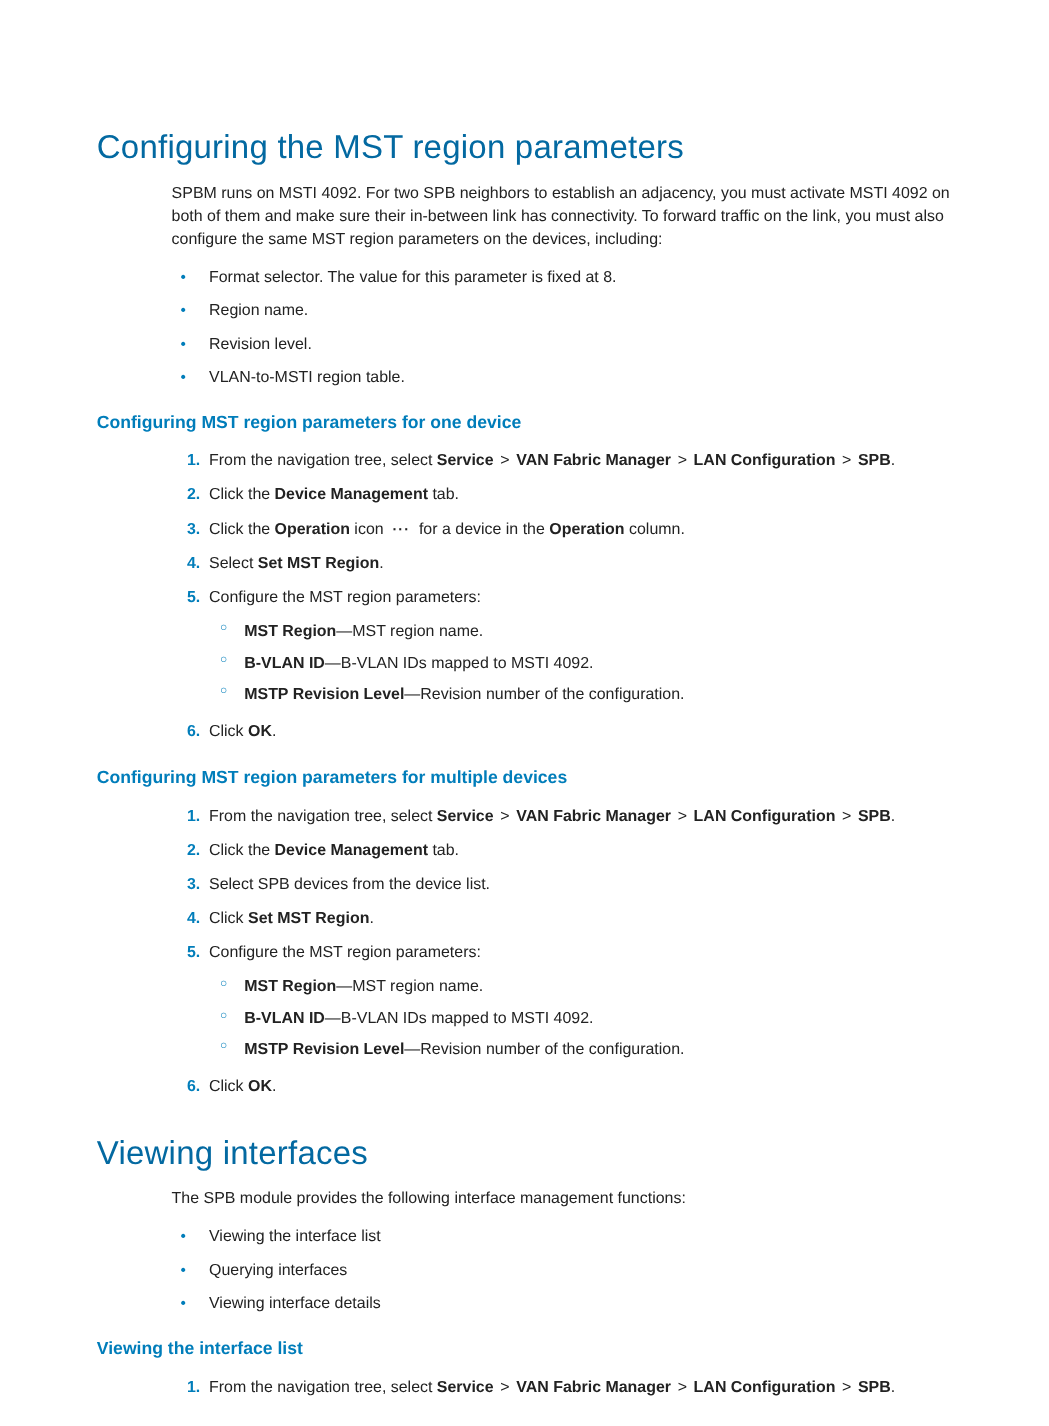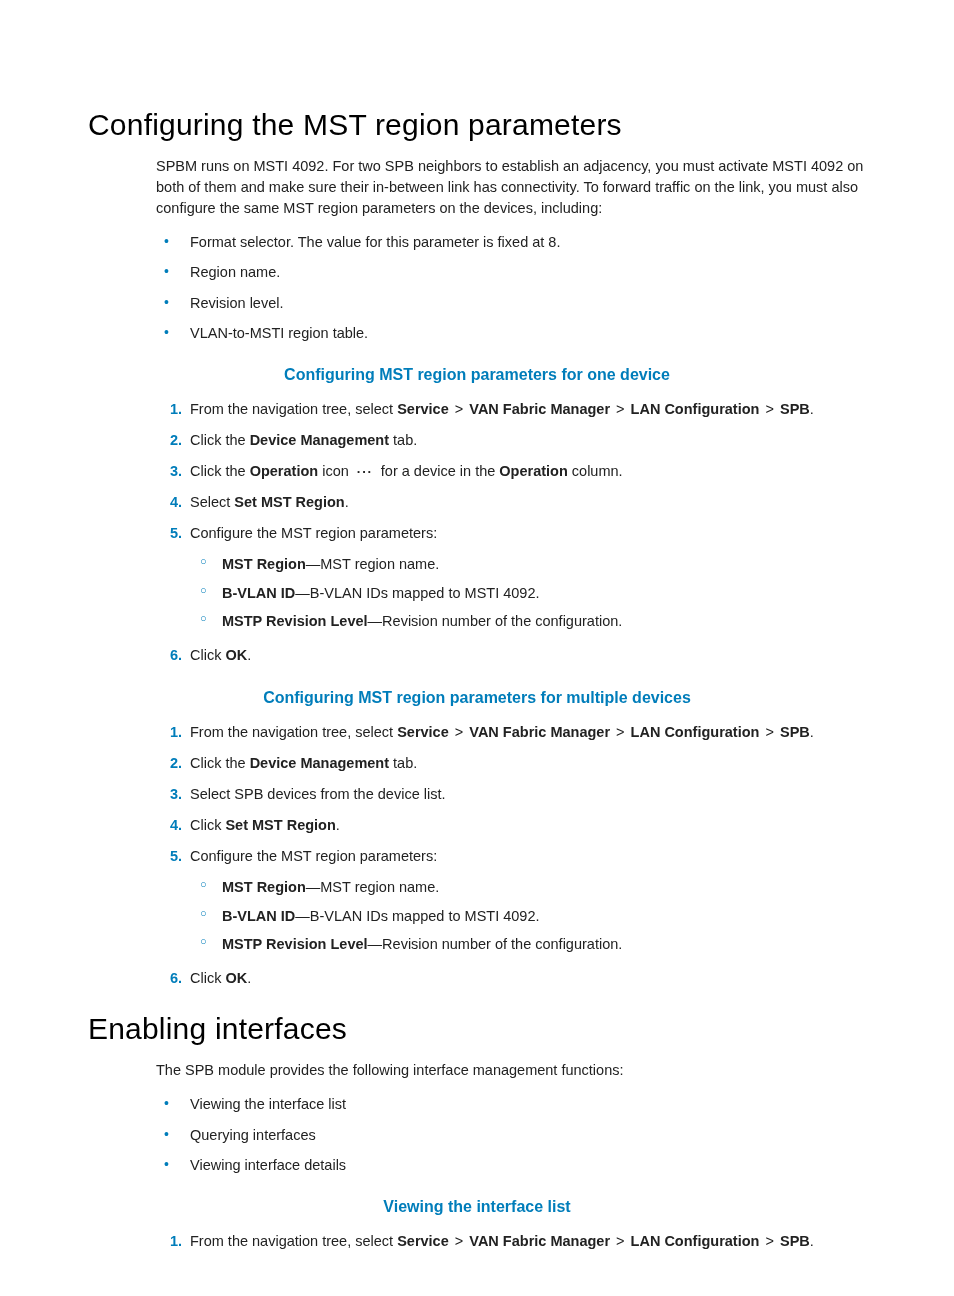--- a/index.html
+++ b/index.html
@@ -11,31 +11,30 @@
     background: #fff;
     width: 954px;
   }
   .page {
     padding: 90px 88px 40px 88px;
   }
   h1 {
     font-family: "Futura", "Century Gothic", Arial, sans-serif;
     font-weight: 300;
     font-size: 30px;
-    color: #000000;
-    margin: 18px 0 14px 0;
+    color: #0369a1;
+    margin: 28px 0 14px 0;
     letter-spacing: 0.2px;
   }
   h2 {
     font-family: "Futura", "Century Gothic", Arial, sans-serif;
     font-weight: 600;
     font-size: 16px;
     color: #007dba;
     margin: 18px 0 10px 0;
-    text-align: center;
   }
   p.body {
     margin: 0 0 8px 68px;
     line-height: 1.45;
   }
   ul.bullets {
     list-style: none;
     margin: 4px 0 8px 68px;
     padding: 0;
   }
@@ -166,21 +165,21 @@
         <li><b>MST Region</b><span>—MST region name.</span></li>
         <li><b>B-VLAN ID</b><span>—B-VLAN IDs mapped to MSTI 4092.</span></li>
         <li><b>MSTP Revision Level</b><span>—Revision number of the configuration.</span></li>
       </ul>
     </li>
     <li>
       <span>Click </span><b>OK</b><span>.</span>
     </li>
   </ol>
 
-  <h1>Enabling interfaces</h1>
+  <h1>Viewing interfaces</h1>
 
   <p class="body">The SPB module provides the following interface management functions:</p>
 
   <ul class="bullets">
     <li>Viewing the interface list</li>
     <li>Querying interfaces</li>
     <li>Viewing interface details</li>
   </ul>
 
   <h2>Viewing the interface list</h2>

